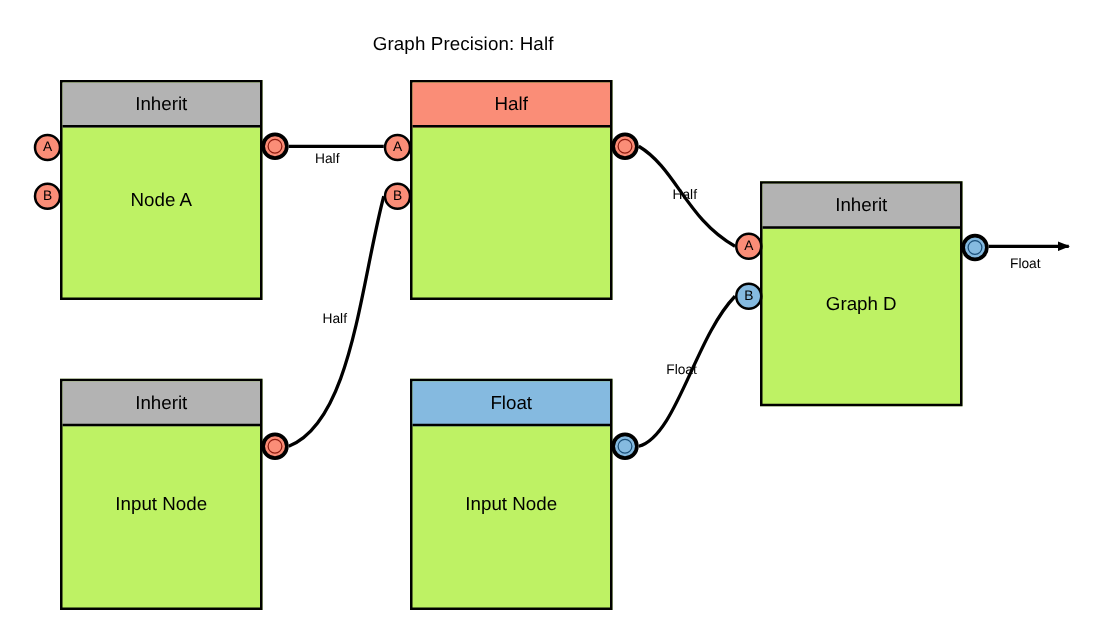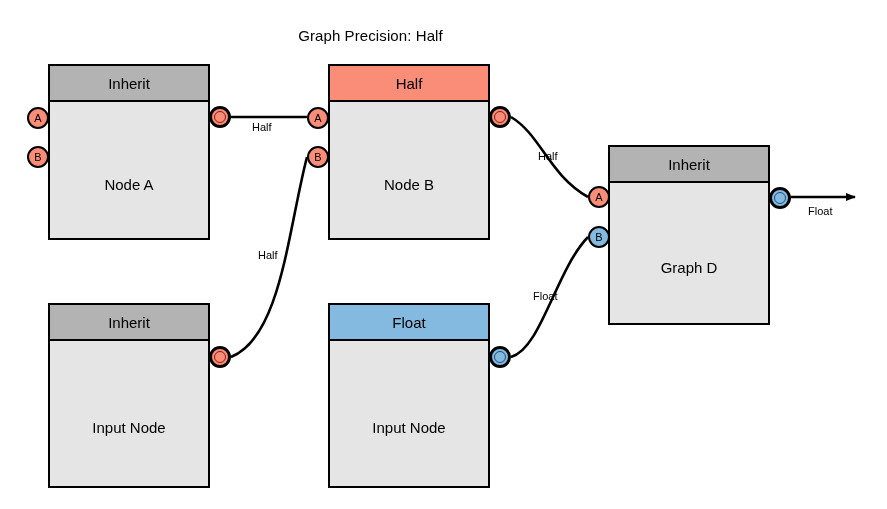--- a/index.html
+++ b/index.html
@@ -27,40 +27,39 @@
     width: 741px;
     text-align: center;
     font-size: 15px;
     color: #000000;
     letter-spacing: 0.1px;
   }
   .node {
     position: absolute;
     box-sizing: border-box;
     border: 2px solid #000000;
-    background: #e5e5e5;
+    background: #bef264;
   }
   .node-header {
     box-sizing: border-box;
     height: 36px;
     border-bottom: 2px solid #000000;
     display: flex;
     align-items: center;
     justify-content: center;
     font-size: 15px;
     color: #000000;
   }
   .node-body {
     display: flex;
     align-items: center;
     justify-content: center;
     height: calc(100% - 36px);
     font-size: 15px;
     color: #000000;
-    margin-top: 24px;
   }
   .node-body-label {
     margin-top: -20px;
   }
   .port {
     position: absolute;
     box-sizing: border-box;
     width: 22px;
     height: 22px;
     border-radius: 50%;
@@ -122,23 +121,20 @@
       <span class="port-label">A</span>
     </div>
     <div class="port in" style="left: 27px; top: 146px; background: rgb(250, 141, 119);">
       <span class="port-label">B</span>
     </div>
     <div class="port out" style="left: 209px; top: 106px; background: rgb(250, 141, 119);">
       <span class="port-label" style="border-color: rgb(142, 27, 16);"></span>
     </div>
     <div class="node" style="left: 328px; top: 64px; width: 162px; height: 176px;">
       <div class="node-header" style="background: rgb(250, 141, 119);">Half</div>
-      <div class="node-body">
-        <span class="node-body-label">Node B</span>
-      </div>
     </div>
     <div class="port in" style="left: 307px; top: 107px; background: rgb(250, 141, 119);">
       <span class="port-label">A</span>
     </div>
     <div class="port in" style="left: 307px; top: 146px; background: rgb(250, 141, 119);">
       <span class="port-label">B</span>
     </div>
     <div class="port out" style="left: 489px; top: 106px; background: rgb(250, 141, 119);">
       <span class="port-label" style="border-color: rgb(142, 27, 16);"></span>
     </div>

